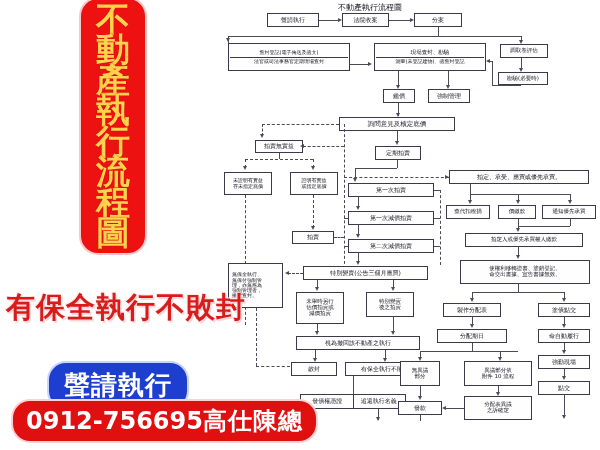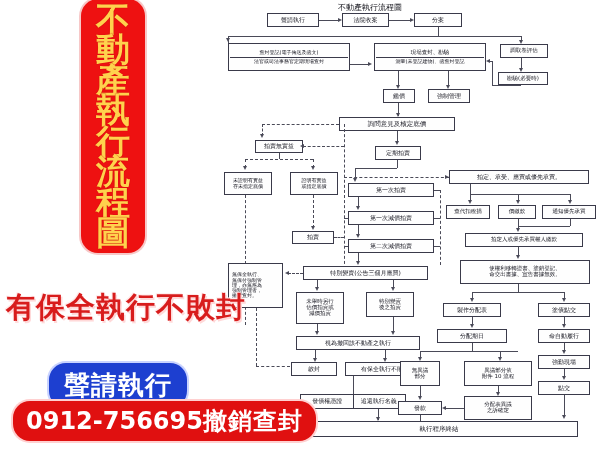--- a/index.html
+++ b/index.html
@@ -322,23 +322,20 @@
 
     <div class="ln lnv" style="left:353px; top:376px; height:18px;"></div>
     <div class="bx" style="left:300px; top:394px; width:106px; height:15px; flex-direction:row;">
       <span class="f6" style="width:50%;">發債權憑證</span>
       <span style="width:1px;height:100%;background:#3a3a4a;"></span>
       <span class="f6" style="width:50%;">追還執行名義</span>
     </div>
     <div class="ln lnv" style="left:378px; top:409px; height:11px;"></div>
     <div class="arrow ar-d" style="left:375.5px; top:417px;"></div>
 
-    <div class="bx f65" style="left:300px; top:421px; width:278px; height:16px;">
-      <span>執行程序終結</span>
-    </div>
 
     <div class="bx f6" style="left:449px; top:170px; width:140px; height:14px;">
       <span>拍定、承受、應買或優先承買。</span>
     </div>
 
     <div class="dsh-h" style="left:344px; top:177px; width:105px;"></div>
     <div class="arrow ar-r" style="left:445px; top:174.5px;"></div>
 
     <div class="ln lnv" style="left:470px; top:184px; height:10px;"></div>
     <div class="ln lnh" style="left:470px; top:194px; width:100px;"></div>
@@ -457,16 +454,16 @@
     <span class="ch">流</span>
     <span class="ch">程</span>
     <span class="ch">圖</span>
   </div>
 
   <div id="srcName">有保全執行不敗封</div>
 
   <div id="adBlue">聲請執行</div>
 
   <div id="adRed">
-    <span class="tel">0912-756695</span><span class="nm">撤銷查封</span>
+    <span class="tel">0912-756695</span><span class="nm">高仕陳總</span>
   </div>
 
 </div>
 
 </body></html>

